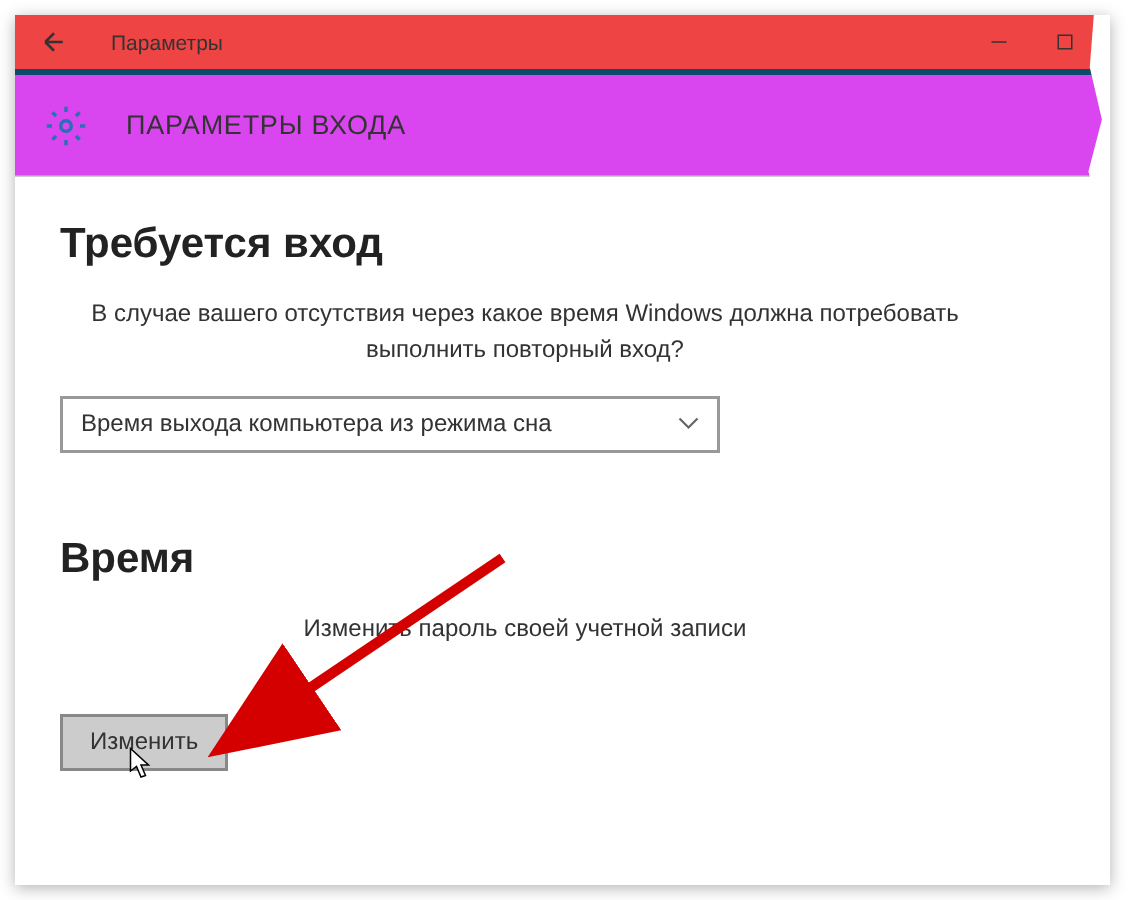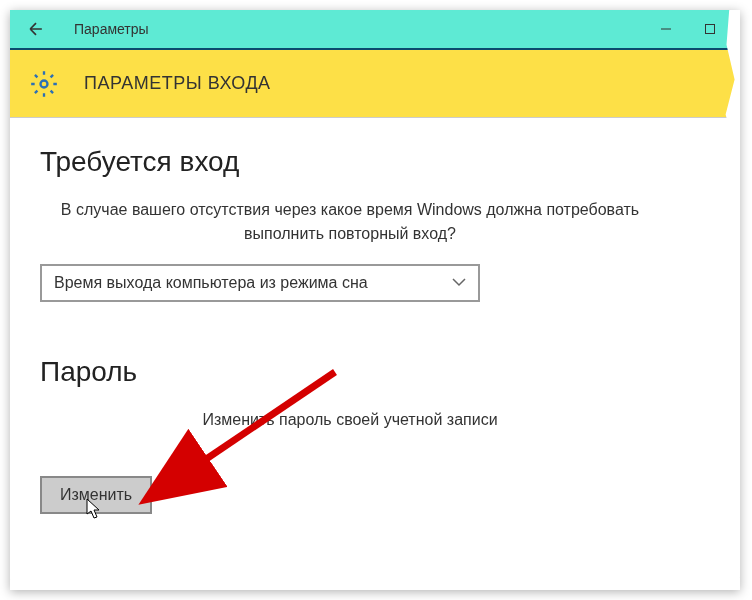--- a/index.html
+++ b/index.html
@@ -14,25 +14,25 @@
     .window {
       width: 730px;
       height: 580px;
       margin: 10px;
       box-shadow: 0 2px 10px rgba(0,0,0,0.3);
       background: #fff;
       position: relative;
     }
     .titlebar {
       height: 40px;
-      background: #5eead4;
+      background: #ef4444;
       display: flex;
       align-items: center;
       padding: 0 8px;
-      border-bottom: 2px solid #0c4a6e;
+      border-bottom: 4px solid #0c4a6e;
     }
     .back-btn {
       width: 36px;
       height: 36px;
       display: flex;
       align-items: center;
       justify-content: center;
       cursor: pointer;
       font-size: 18px;
       color: #333;
@@ -52,21 +52,21 @@
       height: 40px;
       display: flex;
       align-items: center;
       justify-content: center;
       cursor: pointer;
       font-size: 14px;
       color: #333;
     }
     .subheader {
       height: 68px;
-      background: #fde047;
+      background: #d946ef;
       display: flex;
       align-items: center;
       padding: 0 20px;
       border-bottom: 1px solid #ccc;
     }
     .gear-icon {
       width: 28px;
       height: 28px;
       color: #2b6fb5;
       margin-right: 26px;
@@ -76,21 +76,21 @@
       font-weight: 400;
       letter-spacing: 0.5px;
       color: #333;
     }
     .content {
       padding: 28px 30px;
       background: #fff;
     }
     .section-title {
       font-size: 28px;
-      font-weight: 400;
+      font-weight: 700;
       color: #222;
       margin-bottom: 20px;
     }
     .section-desc {
       font-size: 16px;
       color: #333;
       line-height: 1.5;
       margin-bottom: 18px;
       max-width: 620px;
       text-align: center;
@@ -200,21 +200,21 @@
     <div class="dropdown">
       <span>Время выхода компьютера из режима сна</span>
       <span class="dropdown-chevron">
         <svg width="14" height="10" viewBox="0 0 14 10">
             <path d="M1 2l6 6 6-6" stroke="#666" stroke-width="1.5" fill="none"></path>
           </svg>
       </span>
     </div>
 
     <div class="section2">
-      <div class="section-title">Пароль</div>
+      <div class="section-title">Время</div>
       <div class="section-desc">Изменить пароль своей учетной записи</div>
       <div class="change-btn">Изменить</div>
     </div>
   </div>
 
   <div class="torn-edge"></div>
   <div class="torn-bottom"></div>
 </div>
 
 <svg class="arrow-annotation" width="220" height="160">

